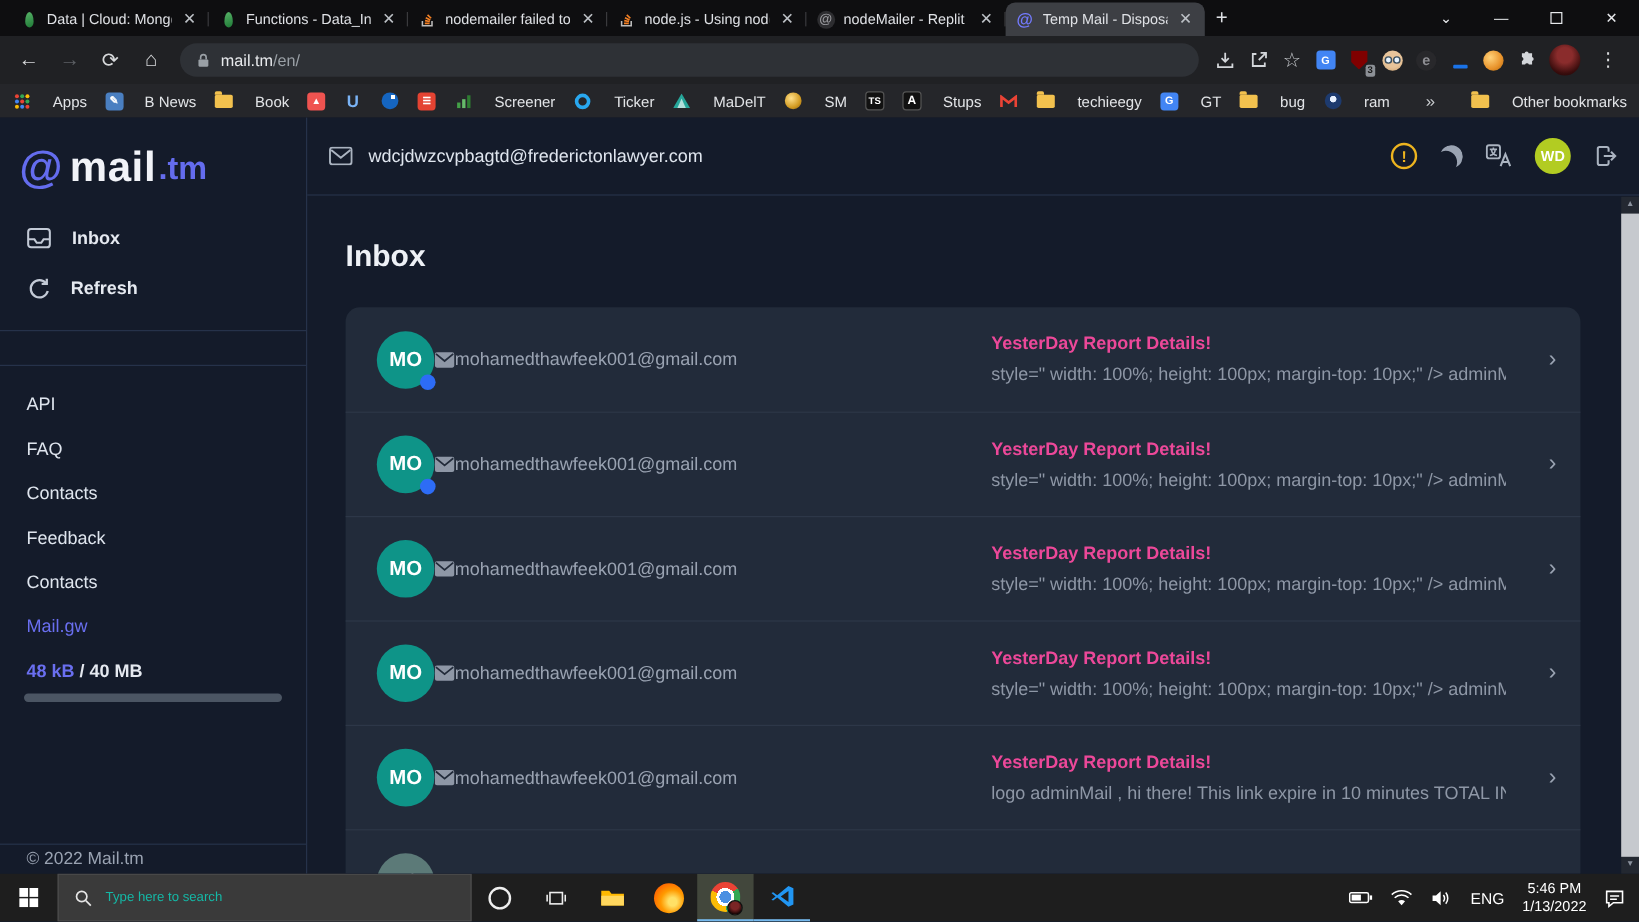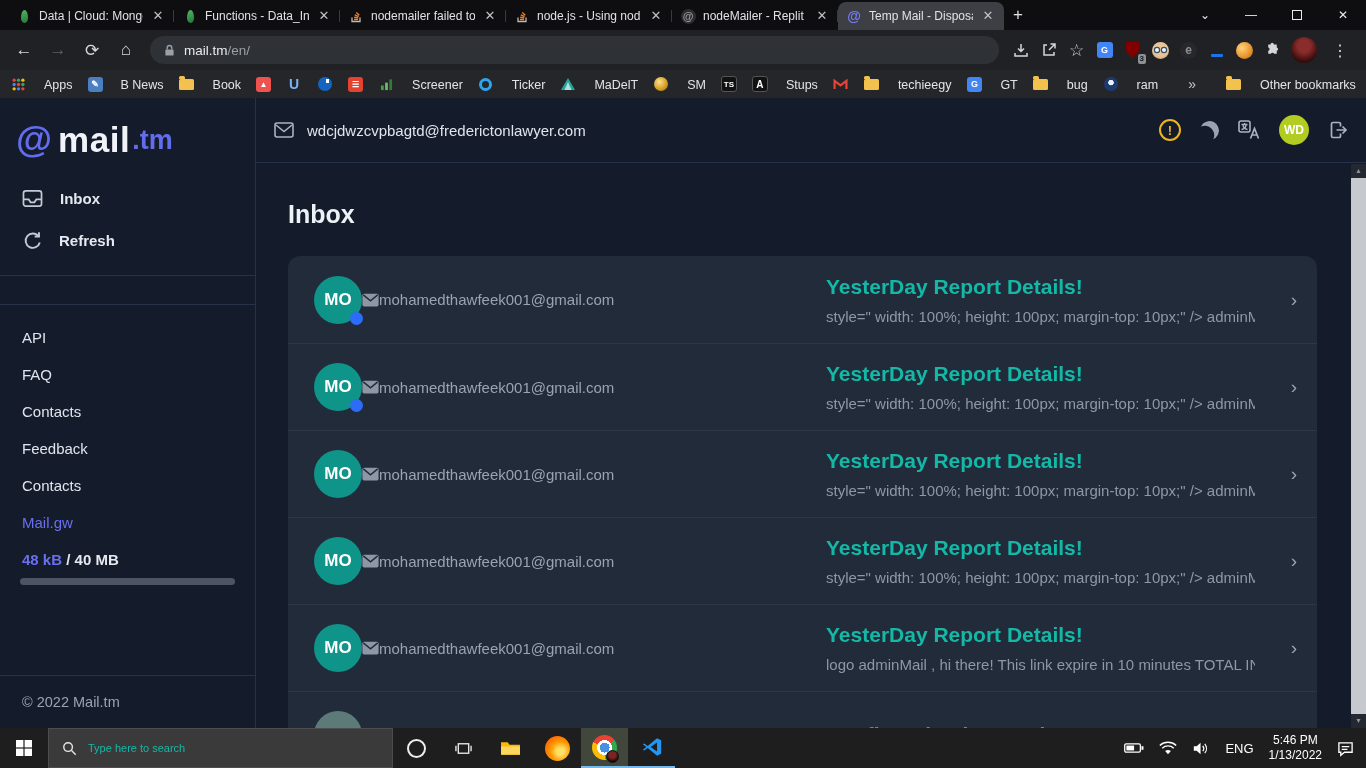--- a/index.html
+++ b/index.html
@@ -70,21 +70,21 @@
   .logo .tld { color:#646cee; font-size:27px; font-weight:bold; }
   .nav-item { display:flex; align-items:center; gap:17px; padding:11px 22px; color:#e5e9f0; font-size:15px; font-weight:600; cursor:pointer; }
   .side-gap { margin-top:14px; height:30px; border-top:1px solid #26324a; border-bottom:1px solid #26324a; }
   .side-links { list-style:none; padding:14px 0 0; }
   .side-links li { padding:10px 22px; color:#dfe5ee; font-size:15px; font-weight:400; cursor:pointer; }
   .side-links li.accent { color:#6a6ff0; }
   .storage { padding:10px 22px 4px; font-size:15px; font-weight:600; }
   .storage .used { color:#6a6ff0; }
   .storage .total { color:#e5e9f0; }
   .progress { margin:6px 20px 0; height:7px; background:#4b5563; border-radius:4px; }
-  .side-bottom { margin-top:auto; border-top:1px solid #26324a; padding:18px 22px; color:#9aa3b2; font-size:14.5px; }
+  .side-bottom { margin-top:auto; border-top:1px solid #26324a; padding:4px 22px; color:#9aa3b2; font-size:14.5px; }
 
   .main { flex:1; display:flex; flex-direction:column; min-width:0; position:relative; }
   .app-header { height:65px; display:flex; align-items:center; padding:0 18px; gap:13px; border-bottom:1px solid #26324a; flex:none; }
   .addr { color:#dfe5ee; font-size:15px; }
   .hdr-right { margin-left:auto; display:flex; align-items:center; gap:19px; }
   .warn { width:22px; height:22px; border:2px solid #edb41f; border-radius:50%; color:#edb41f; font-weight:bold; font-size:13px;
     display:flex; align-items:center; justify-content:center; }
   .moon { width:19px; height:19px; border-radius:50%; box-shadow:inset -6px 3px 0 0 #9aa3b2; transform:rotate(-18deg); }
   .wd-avatar { width:30px; height:30px; border-radius:50%; background:#b2cc22; color:#fff; font-size:12px; font-weight:bold;
     display:flex; align-items:center; justify-content:center; }
@@ -95,21 +95,21 @@
   .mailrow { height:87px; display:flex; align-items:center; padding:0 26px; position:relative; cursor:pointer; }
   .mailrow + .mailrow { border-top:1px solid #2d3748; }
   .row-left { width:512px; display:flex; align-items:center; gap:0; flex:none; }
   .avatar { width:48px; height:48px; border-radius:50%; background:#0e9488; color:#fff; font-size:17px; font-weight:bold;
     display:flex; align-items:center; justify-content:center; position:relative; flex:none; }
   .avatar.muted { background:#5c7a78; }
   .avatar .dot { position:absolute; right:-1px; bottom:-1px; width:13px; height:13px; border-radius:50%; background:#2d6cf6; }
   .sender { color:#9aa3b2; font-size:15px; white-space:nowrap; overflow:hidden; }
   .sender.link { color:#6a6ff0; font-weight:bold; }
   .row-right { flex:1; display:flex; flex-direction:column; gap:9px; min-width:0; padding-right:36px; }
-  .subject { color:#14b8a6; font-size:21px; font-weight:600; white-space:nowrap; overflow:hidden; }
+  .subject { color:#ec4899; font-size:15px; font-weight:600; white-space:nowrap; overflow:hidden; }
   .preview { color:#8e97a6; font-size:15px; white-space:nowrap; overflow:hidden; }
   .row-chev { position:absolute; right:20px; top:50%; transform:translateY(-50%); color:#9aa3b2; font-size:19px; }
 
   .scrollbar { position:absolute; right:0; top:66px; bottom:0; width:15px; background:#232831; display:flex; flex-direction:column; align-items:center; }
   .sb-arrow { color:#8b929e; font-size:7px; height:14px; line-height:14px; }
   .sb-thumb { flex:1; width:15px; background:#c6c9ce; }
 
   
   .taskbar { height:40px; background:#1e1e1e; display:flex; align-items:stretch; }
   .tb-cell { width:47px; display:flex; align-items:center; justify-content:center; flex:none; }

